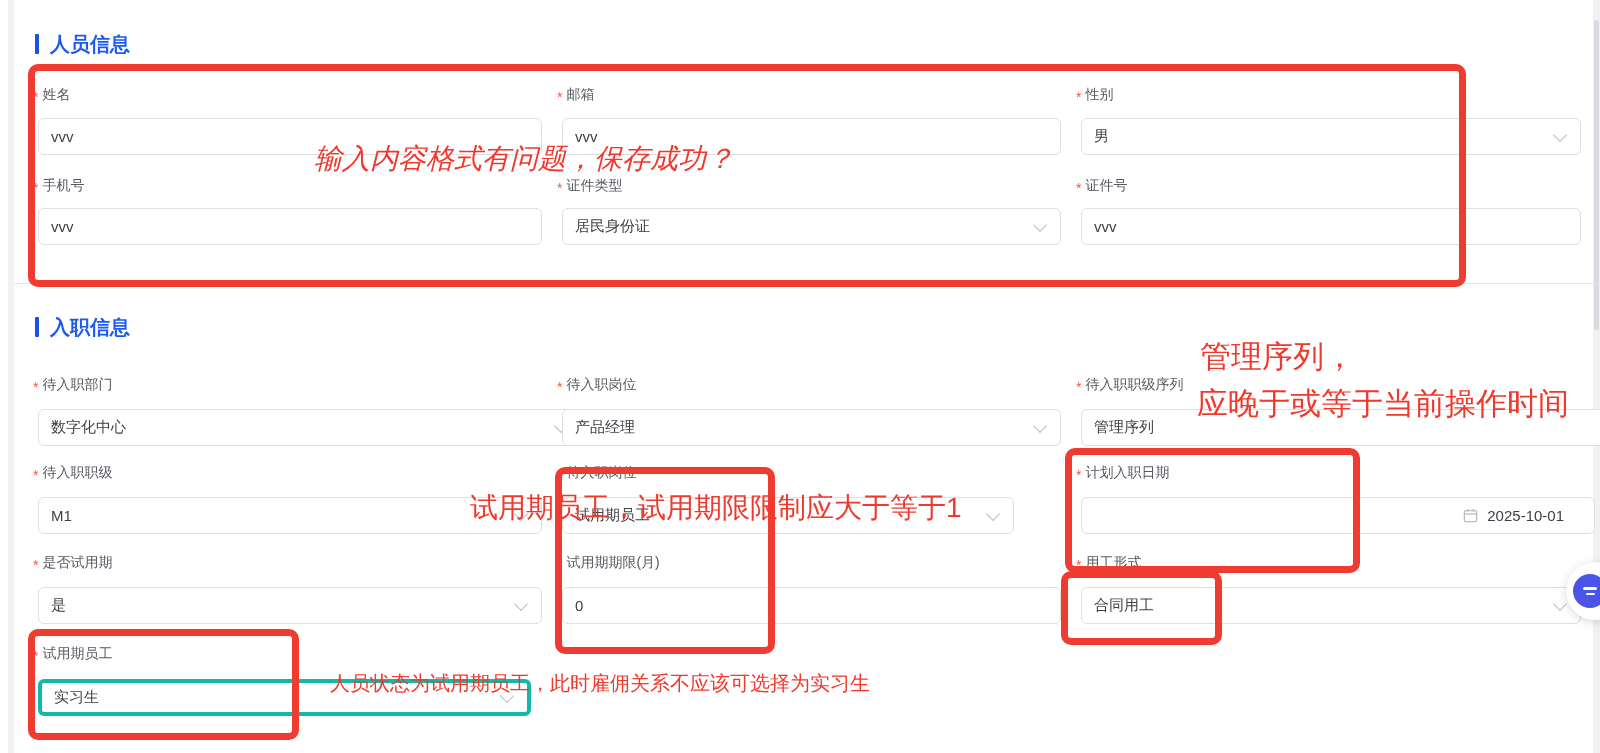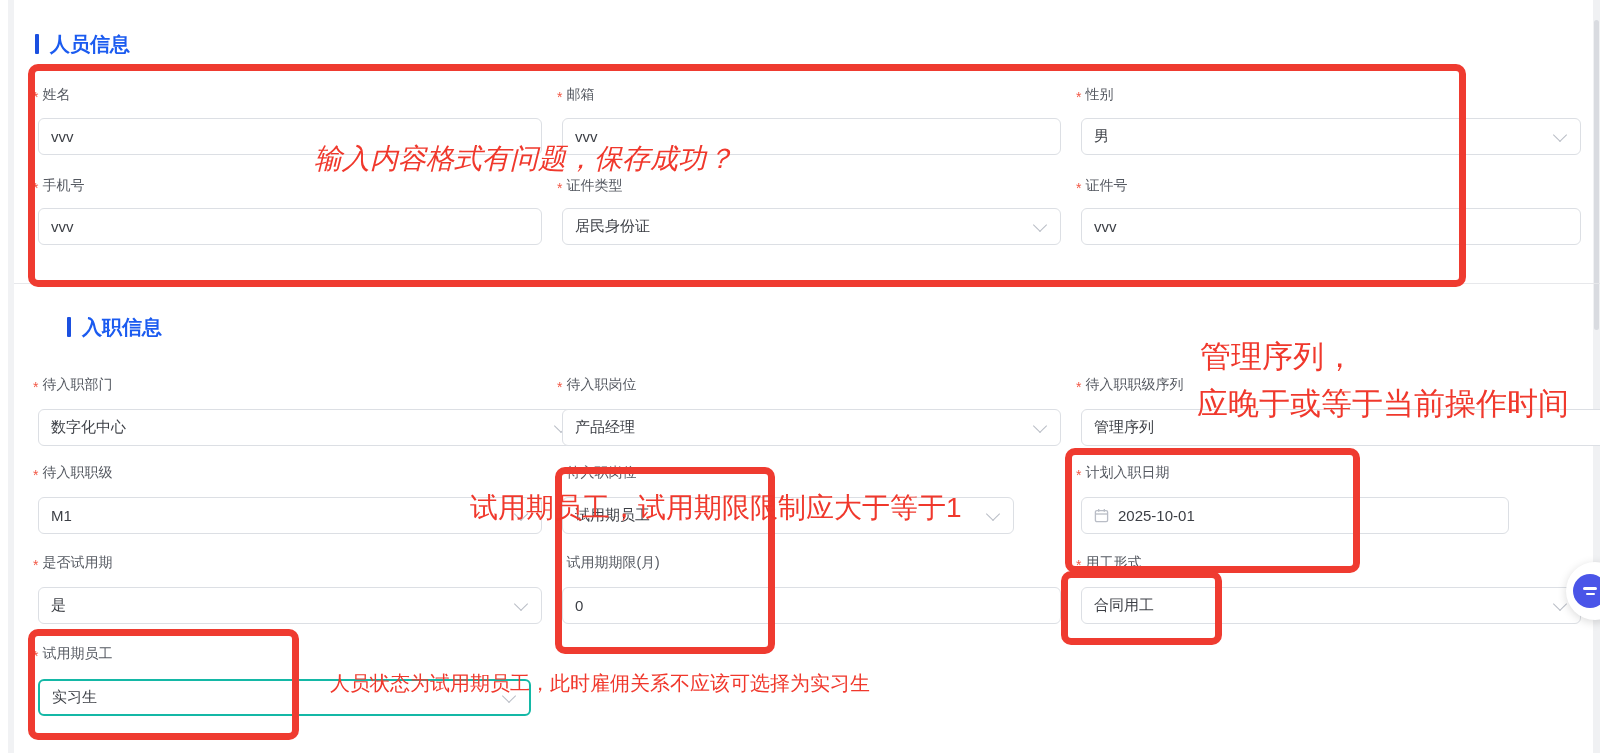--- a/index.html
+++ b/index.html
@@ -11,35 +11,35 @@
   .edge-strip{position:absolute;top:0;bottom:0;width:6px;background:#f1f2f4;}
   #edge-left{left:8px;}
   #scroll-track{left:1593px;width:7px;background:#f0f1f3;}
   #scroll-thumb{position:absolute;left:1594px;top:20px;width:5px;height:310px;border-radius:3px;background:#d9dbe0;}
 
   
   .sec-title{position:absolute;display:flex;align-items:center;gap:11px;}
   .sec-bar{width:4px;height:20px;background:#1b50e0;border-radius:1px;}
   .sec-text{font-size:20px;font-weight:700;color:#1b5bf0;line-height:22px;}
   #sec1-title{left:35px;top:33px;}
-  #sec2-title{left:35px;top:316px;margin-left:32px;}
+  #sec2-title{left:35px;top:316px;}
 
   .divider{position:absolute;left:14px;top:283px;width:1586px;height:1px;background:#e7e8eb;}
 
   
   .field{position:absolute;}
   .f-label{display:flex;align-items:center;gap:4px;font-size:14px;color:#545860;height:17px;}
   .req{color:#f25643;font-size:14px;line-height:14px;transform:translateY(2px);}
   .control{
     position:absolute;height:37px;box-sizing:border-box;
     border:1px solid #dcdfe4;border-radius:6px;background:#fff;
     display:flex;align-items:center;padding:0 30px 0 12px;
     font-size:15px;color:#3c3f45;
   }
-  .control.focused{border:2px solid #14b8a6;}
+  .control.focused{border:4px solid #14b8a6;}
   .chev{position:absolute;right:15px;top:50%;width:9px;height:9px;margin-top:-7px;
     border-right:1.7px solid #b9bdc6;border-bottom:1.7px solid #b9bdc6;transform:rotate(45deg);}
   .cal-icon{margin-right:9px;flex:0 0 auto;display:flex;}
 
   
   
   .ann-box{position:absolute;border:7px solid #ef3b30;border-radius:10px;z-index:50;pointer-events:none;}
   #b1{left:28px;top:64px;width:1424px;height:209px;}
   #b2{left:555px;top:467px;width:206px;height:173px;}
   #b3{left:1065px;top:448px;width:281px;height:111px;}
@@ -195,21 +195,21 @@
     <span>试用期员工</span>
     <span class="chev"></span>
   </div>
 </div>
 
 <div class="field" style="left:1076px;top:464px;">
   <div class="f-label">
     <span class="req">*</span>
     <span>计划入职日期</span>
   </div>
-  <div class="control" style="left:5px;top:33px;width:428px;">
+  <div class="control" style="left:5px;top:33px;width:514px;justify-content:flex-end;">
     <span class="cal-icon">
       <svg width="15" height="15" viewBox="0 0 16 16">
         <rect x="1.5" y="2.8" width="13" height="11.7" rx="1.5" fill="none" stroke="#b9bdc6" stroke-width="1.4"></rect>
         <line x1="1.5" y1="6.4" x2="14.5" y2="6.4" stroke="#b9bdc6" stroke-width="1.4"></line>
         <line x1="5" y1="1" x2="5" y2="4" stroke="#b9bdc6" stroke-width="1.4"></line>
         <line x1="11" y1="1" x2="11" y2="4" stroke="#b9bdc6" stroke-width="1.4"></line>
       </svg>
     </span>
     <span>2025-10-01</span>
   </div>

